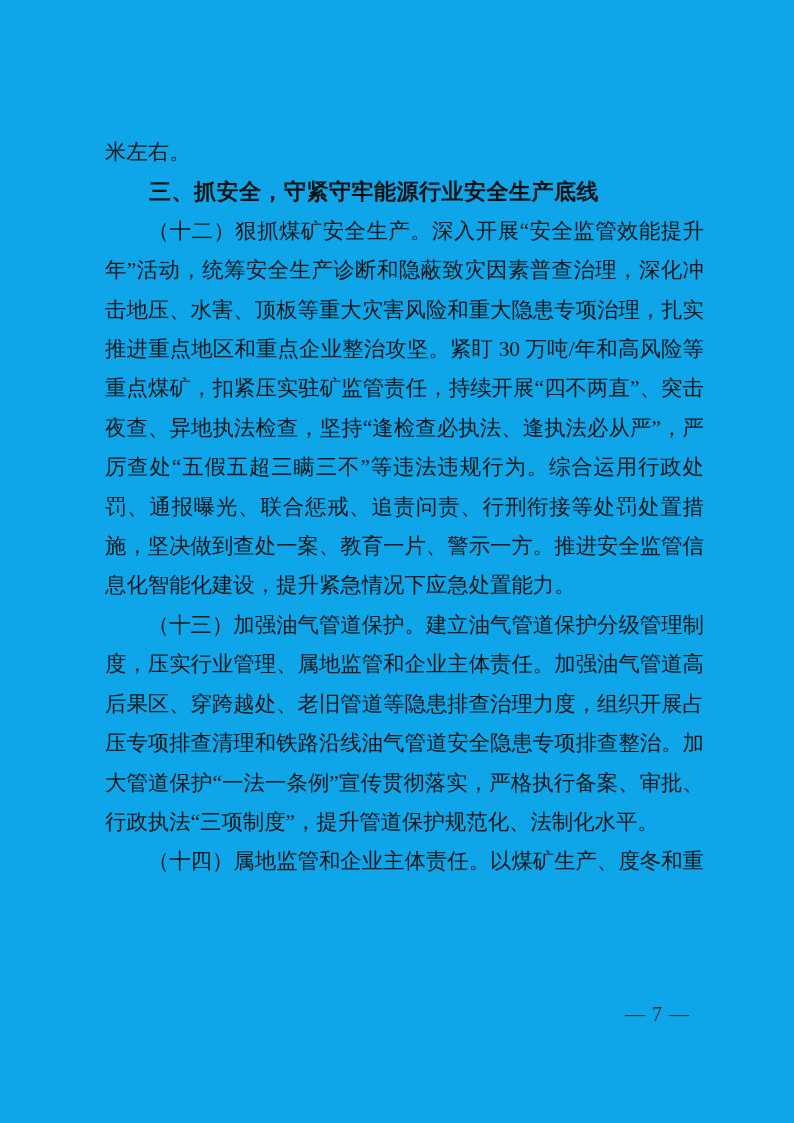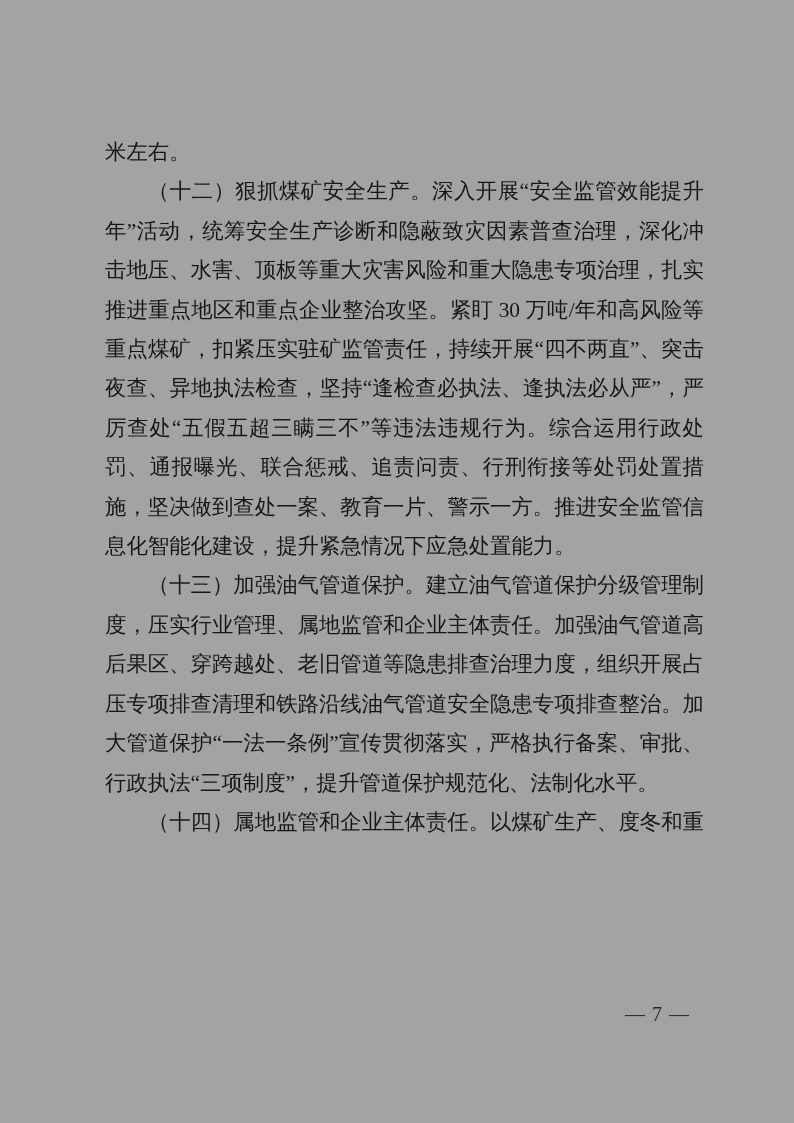--- a/index.html
+++ b/index.html
@@ -1,21 +1,21 @@
 <!DOCTYPE html>
 <html lang="zh"><head>
 <meta charset="utf-8">
 <style>
   html, body { margin: 0; padding: 0; background: #e8e8e8; }
   .page {
     position: relative;
     width: 794px;
     height: 1123px;
     margin: 0 auto;
-    background: #a3a3a3;
+    background: #0ea5e9;
     overflow: hidden;
   }
   .content {
     position: absolute;
     left: 105px;
     top: 133px;
     width: 599px;
   }
   .body-text {
     margin: 0;
@@ -59,20 +59,21 @@
   }
 </style>
 </head>
 <body>
 
 <div class="page">
   <div class="content">
 
     <p class="body-text no-indent">米左右。</p>
 
+    <h2 class="heading">三、抓安全，守紧守牢能源行业安全生产底线</h2>
 
 
     <p class="body-text"><span class="lead">（十二）狠抓煤矿安全生产。</span><span>深入开展“安全监管效能提升年”活动，统筹安全生产诊断和隐蔽致灾因素普查治理，深化冲击地压、水害、顶板等重大灾害风险和重大隐患专项治理，扎实推进重点地区和重点企业整治攻坚。紧盯 30 万吨/年和高风险等重点煤矿，扣紧压实驻矿监管责任，持续开展“四不两直”、突击夜查、异地执法检查，坚持“逢检查必执法、逢执法必从严”，严厉查处“五假五超三瞒三不”等违法违规行为。综合运用行政处罚、通报曝光、联合惩戒、追责问责、行刑衔接等处罚处置措施，坚决做到查处一案、教育一片、警示一方。推进安全监管信息化智能化建设，提升紧急情况下应急处置能力。</span></p>
 
     <p class="body-text"><span class="lead">（十三）加强油气管道保护。</span><span>建立油气管道保护分级管理制度，压实行业管理、属地监管和企业主体责任。加强油气管道高后果区、穿跨越处、老旧管道等隐患排查治理力度，组织开展占压专项排查清理和铁路沿线油气管道安全隐患专项排查整治。加大管道保护“一法一条例”宣传贯彻落实，严格执行备案、审批、行政执法“三项制度”，提升管道保护规范化、法制化水平。</span></p>
 
     <p class="body-text"><span class="lead">（十四）属地监管和企业主体责任。</span><span>以煤矿生产、度冬和重</span></p>
 
   </div>
 

